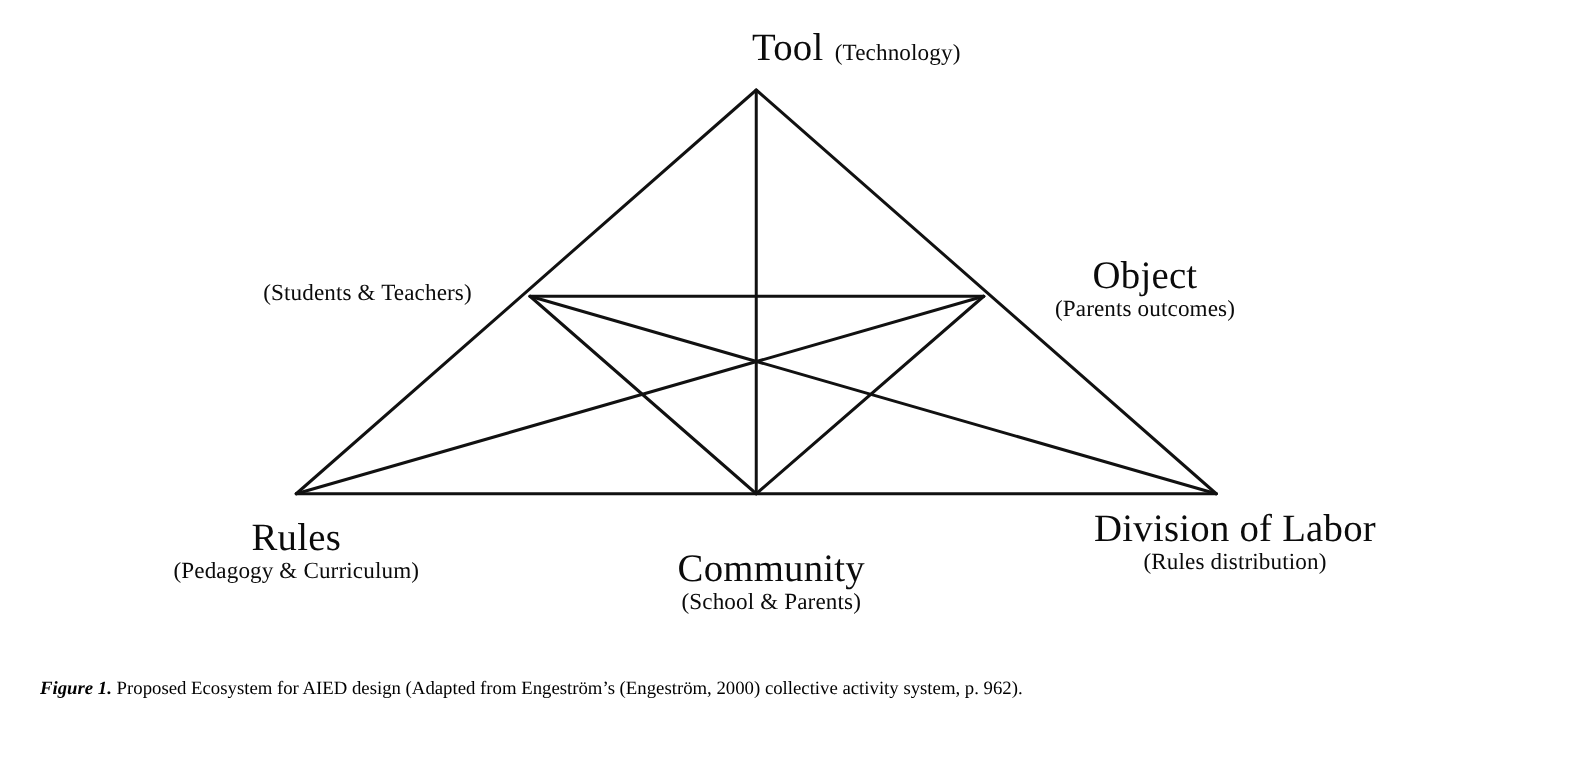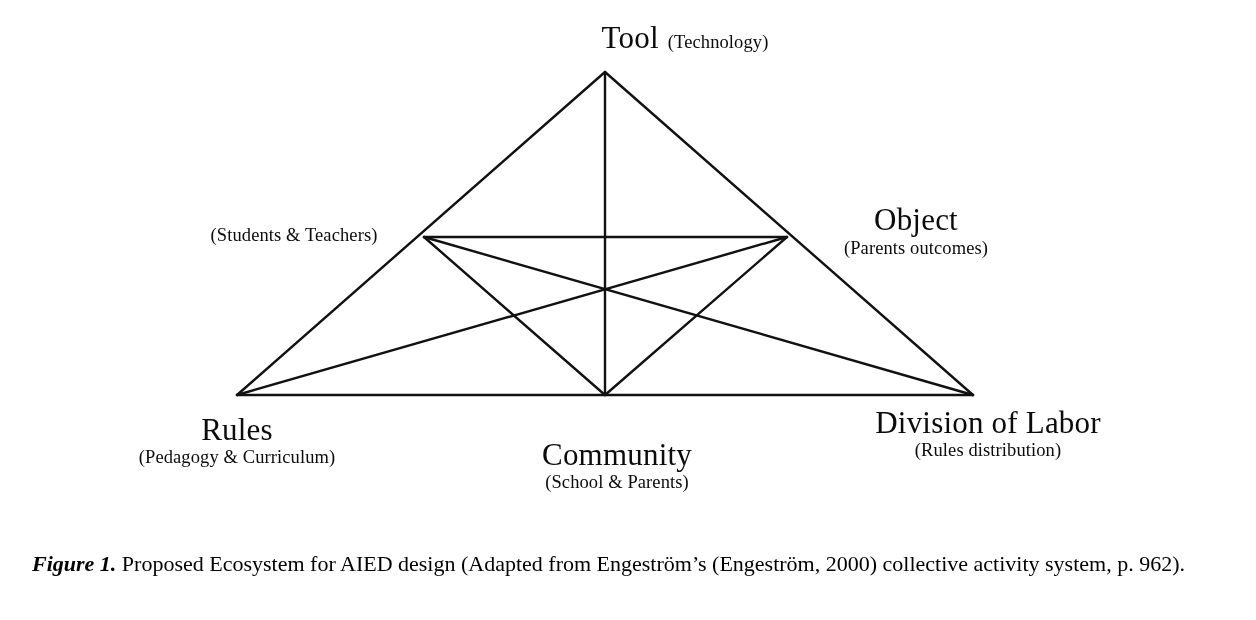--- a/index.html
+++ b/index.html
@@ -85,21 +85,21 @@
   
   #node-object .node-sub { margin-top: 4px; }
   #node-subject .node-sub { margin-top: 21px; }
 
   
   #caption {
     position: absolute;
     left: 32px;
     top: 524px;
     width: 1192px;
-    font-size: 22px;
+    font-size: 15px;
     line-height: 1.62;
     color: #000000;
     text-align: left;
   }
   #caption-label {
     font-weight: bold;
     font-style: italic;
   }
   #caption-body { font-weight: normal; font-style: normal; }
 </style>

